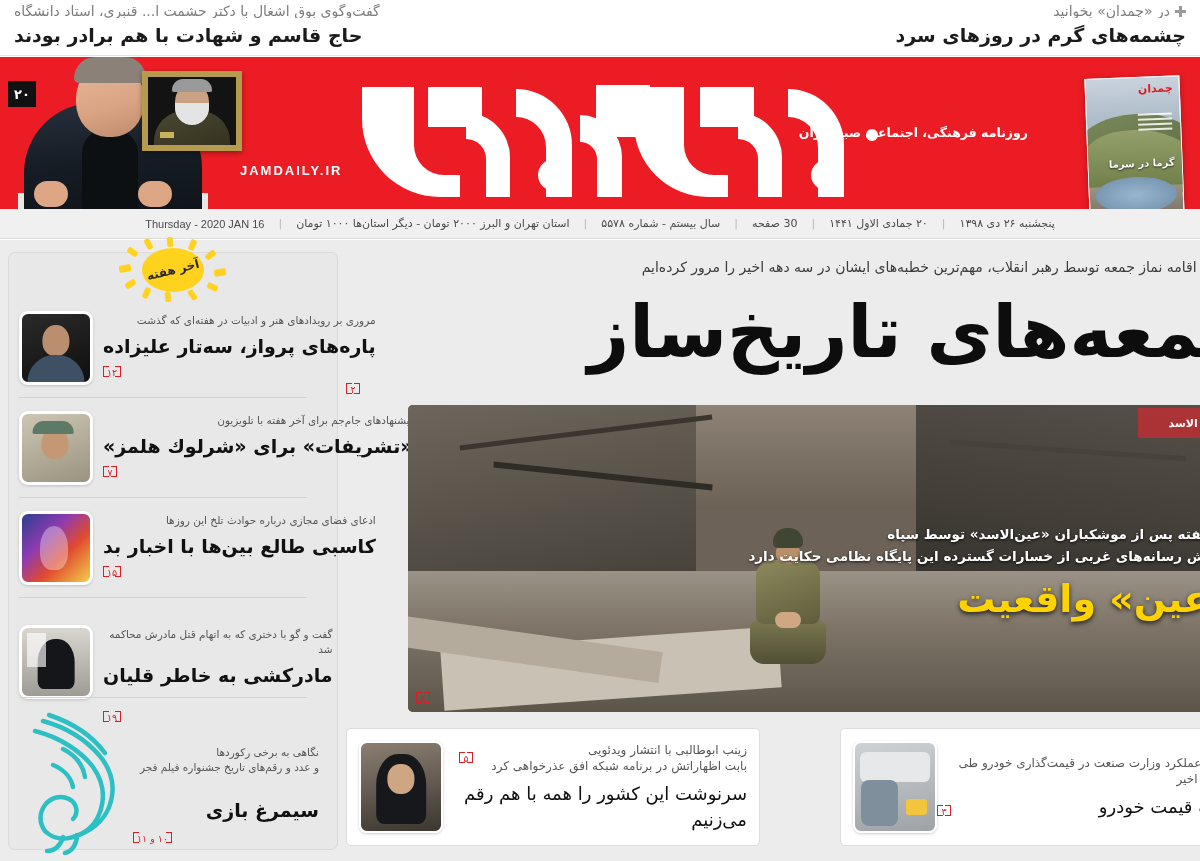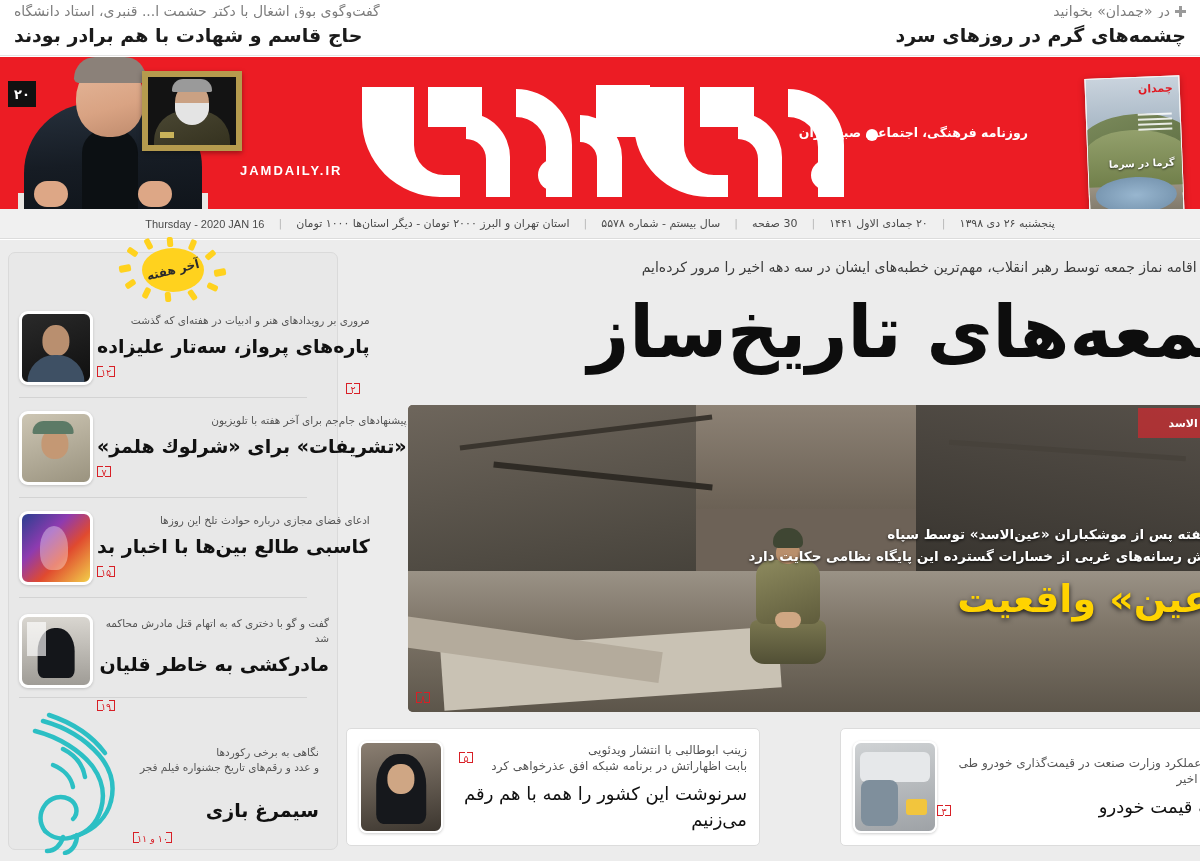--- a/index.html
+++ b/index.html
@@ -173,21 +173,21 @@
   .wb-ray {
     position:absolute; background:#ffd21e; border-radius:2px;
   }
   .weekend-badge .lbl {
     position:absolute; left:50%; top:50%;
     transform:translate(-50%,-50%) rotate(-14deg);
     font-size:12px; font-weight:bold; color:#2b2b2b; white-space:nowrap; z-index:5;
   }
   .side-item {
     position:absolute; left:10px; width:310px;
-    display:flex; flex-direction:row-reverse; align-items:flex-start; gap:4px;
+    display:flex; flex-direction:row-reverse; align-items:flex-start; gap:10px;
   }
   .side-thumb {
     width:74px; height:74px; border-radius:9px; flex:0 0 74px;
     border:3px solid #fff; box-shadow:0 1px 3px rgba(0,0,0,.18); overflow:hidden;
     position:relative; background:#cfcfcf;
   }
   .side-txt { flex:1; text-align:right; padding-top:2px; position:relative; }
   .side-kicker { font-size:10.5px; color:#555; line-height:15px; }
   .side-title  { font-size:19px; font-weight:bold; color:#111; line-height:26px; margin-top:5px; white-space:nowrap; }
   .pnum {
@@ -474,21 +474,21 @@
         <div class="side-txt">
           <div class="side-kicker">ادعای فضای مجازی درباره حوادث تلخ این روزها</div>
           <div class="side-title">کاسبی طالع بین‌ها با اخبار بد</div>
           <div style="text-align:left;margin-top:2px;">
             <span class="pnum">۱۵</span>
           </div>
         </div>
       </div>
       <div class="side-rule" style="top:344px;"></div>
 
-      <div class="side-item" style="top:361px;">
+      <div class="side-item" style="top:372px;">
         <div class="side-thumb th-girl"></div>
         <div class="side-txt">
           <div class="side-kicker">گفت و گو با دختری که به اتهام قتل مادرش محاکمه شد</div>
           <div class="side-title">مادرکشی به خاطر قلیان</div>
           <div style="text-align:left;margin-top:18px;">
             <span class="pnum">۱۹</span>
           </div>
         </div>
       </div>
       <div class="side-rule" style="top:444px;"></div>

